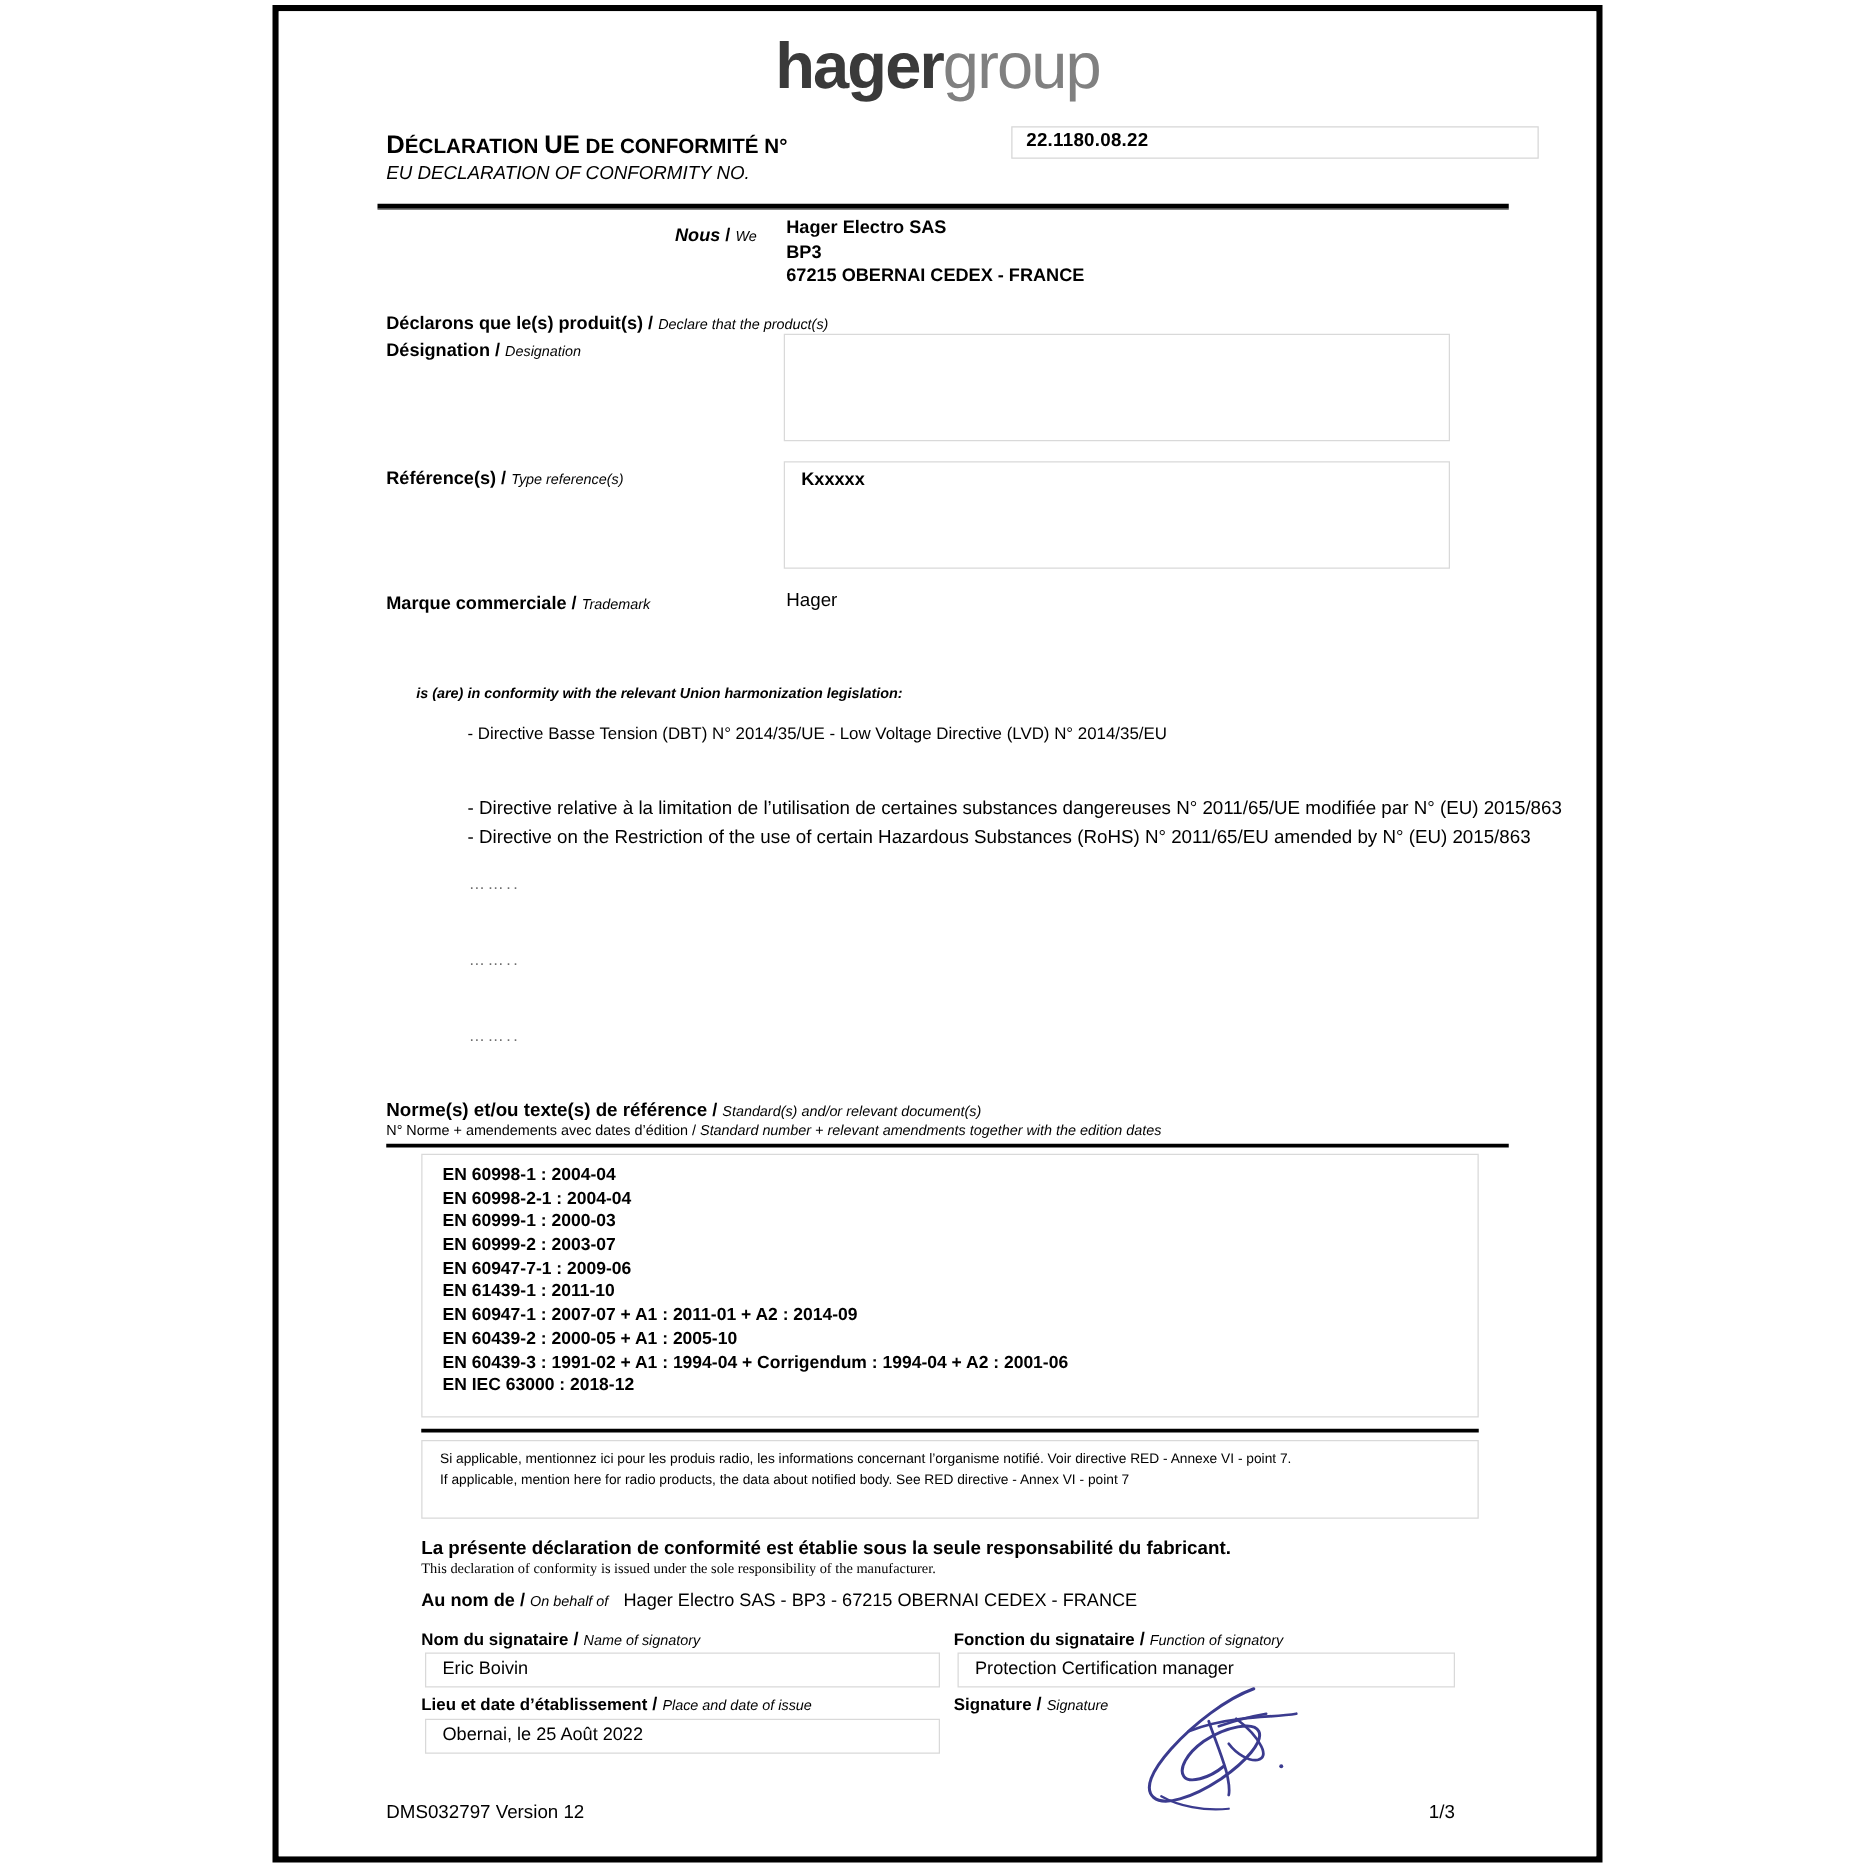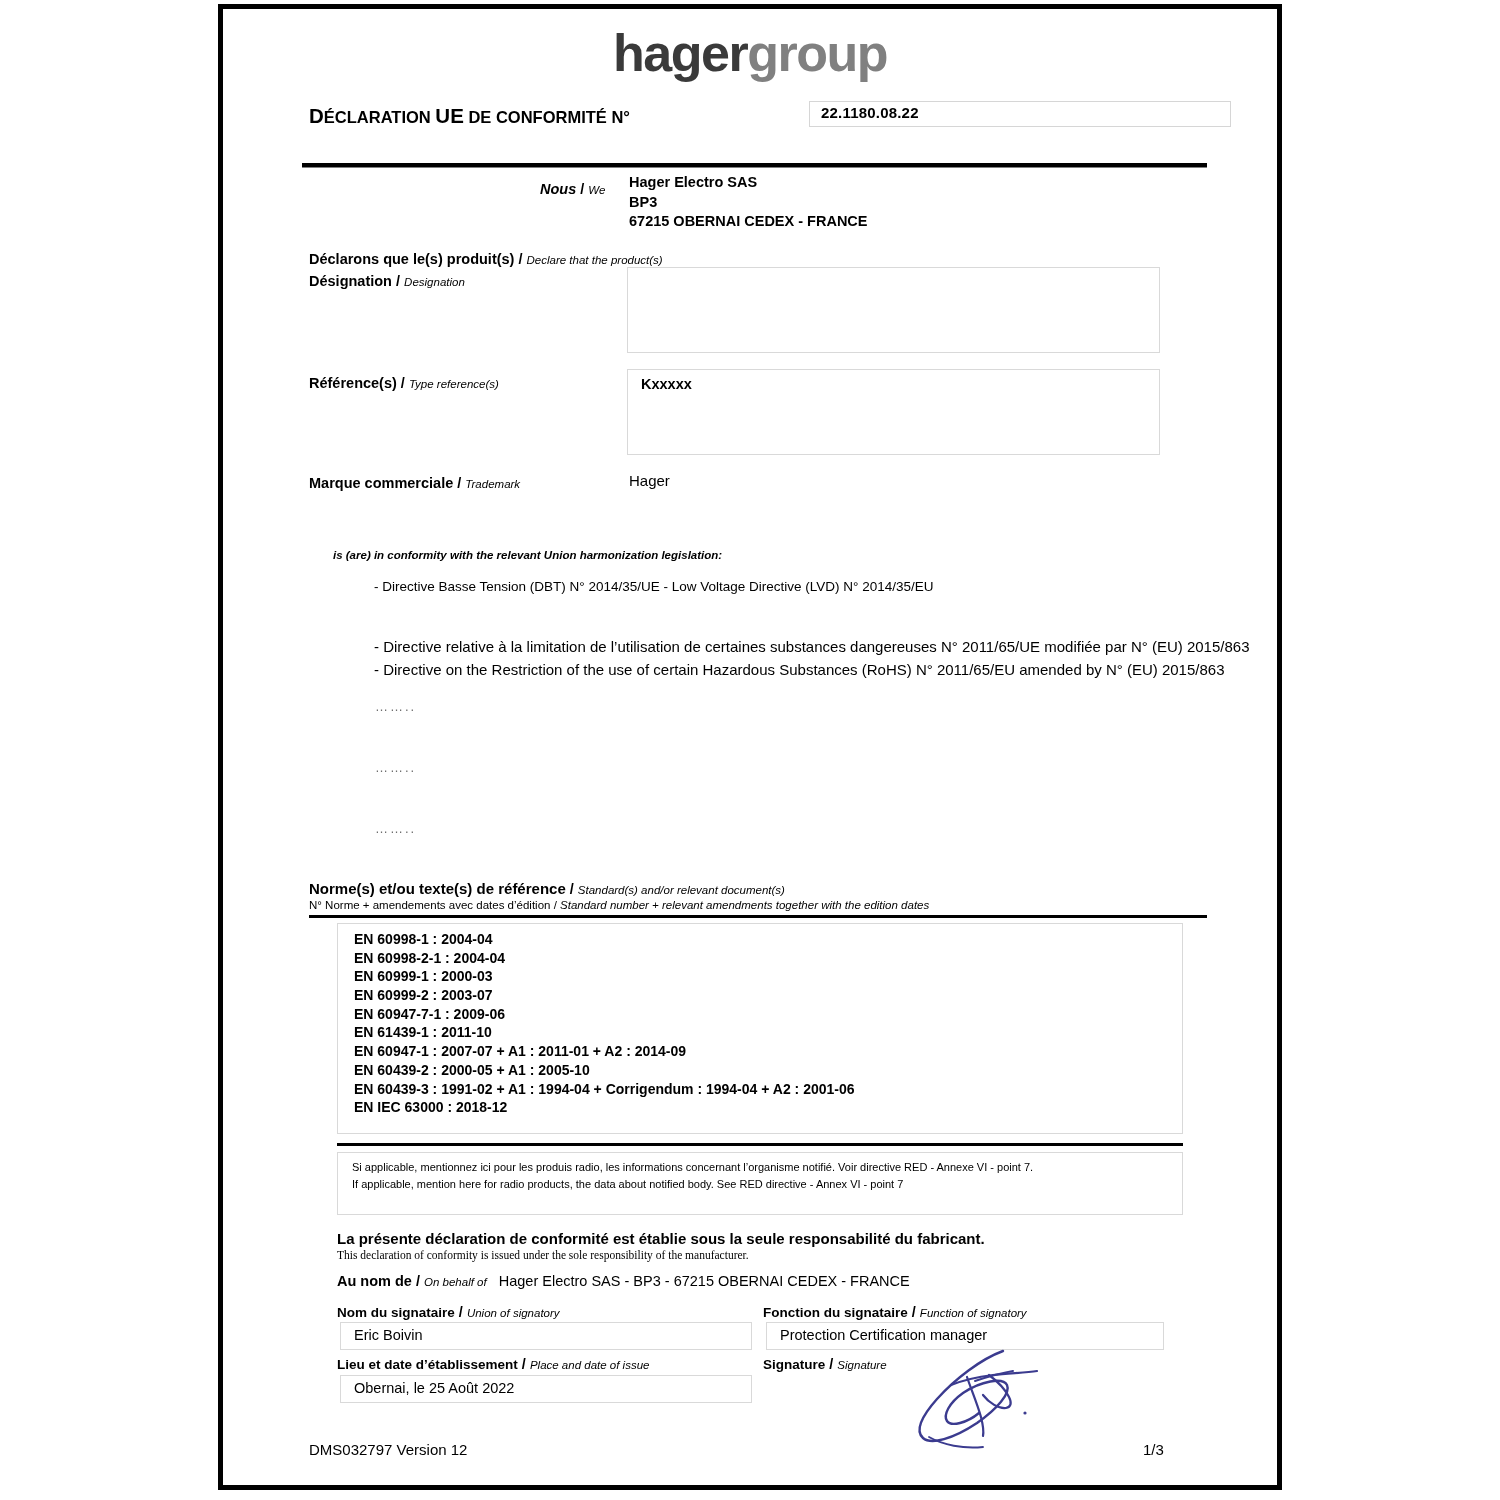--- a/index.html
+++ b/index.html
@@ -41,21 +41,21 @@
     left: 0;
     top: 18px;
     width: 1054px;
     text-align: center;
     font-size: 52px;
     letter-spacing: -1.5px;
     line-height: 1;
     white-space: nowrap;
   }
   .logo .b { font-weight: bold; color: #3a3a3a; }
-  .logo .g { font-weight: bold; color: #808080; }
+  .logo .g { font-weight: normal; color: #808080; }
 
   
   .title-block {
     position: absolute;
     left: 86px;
     top: 96px;
     width: 900px;
   }
   .title-fr {
     font-size: 20.5px;
@@ -205,20 +205,21 @@
   <div class="page-inner">
 
     <div class="logo">
       <span class="b">hager</span><span class="g">group</span>
     </div>
 
     <div class="title-block">
       <div class="title-fr">
         <span>D</span><span class="sm">ÉCLARATION </span><span>UE</span><span class="sm"> DE CONFORMITÉ  N°</span>
       </div>
+      <div class="title-en">EU DECLARATION OF CONFORMITY NO.</div>
 
       <div class="decl-no-box"></div>
       <div class="decl-no-value" style="left:512px; top:-1px;">22.1180.08.22</div>
     </div>
 
     <div class="rule-thick" style="left:79px; top:154px; width:905px; height:4px;"></div>
     <div class="rule-thin" style="left:79px; top:158px; width:905px; height:1px;"></div>
 
     <div class="lbl-fr" style="left:317px; top:172px;">
       <em>Nous</em><span class="sep"> / </span><span class="lbl-en">We</span>
@@ -293,21 +294,21 @@
 
     <div class="resp-fr" style="left:114px; top:1221px;">La présente déclaration de conformité est établie sous la seule responsabilité du fabricant.</div>
     <div class="resp-en" style="left:114px; top:1240px;font-family:Liberation Serif, serif;">This declaration of conformity is issued under the sole responsibility of the manufacturer.</div>
 
     <div class="sig-label" style="left:114px; top:1264px; font-size:14.5px;">
       <span>Au nom de</span><span class="sep"> / </span><span class="lbl-en">On behalf of</span>
       <span style="font-size:14.5px; font-weight:bold;">&nbsp;&nbsp;</span><span style="font-size:14.5px; font-weight:normal;">Hager Electro SAS - BP3 - 67215 OBERNAI CEDEX - FRANCE</span>
     </div>
 
     <div class="sig-label" style="left:114px; top:1295px;">
-      <span>Nom du signataire</span><span class="sep"> / </span><span class="lbl-en">Union of signatory</span>
+      <span>Nom du signataire</span><span class="sep"> / </span><span class="lbl-en">Name of signatory</span>
     </div>
     <div class="field-box" style="left:117px; top:1313px; width:412px; height:28px;"></div>
     <div class="sig-value" style="left:131px; top:1318px;">Eric Boivin</div>
 
     <div class="sig-label" style="left:540px; top:1295px;">
       <span>Fonction du signataire</span><span class="sep"> / </span><span class="lbl-en">Function of signatory</span>
     </div>
     <div class="field-box" style="left:543px; top:1313px; width:398px; height:28px;"></div>
     <div class="sig-value" style="left:557px; top:1318px;">Protection Certification manager</div>
 

